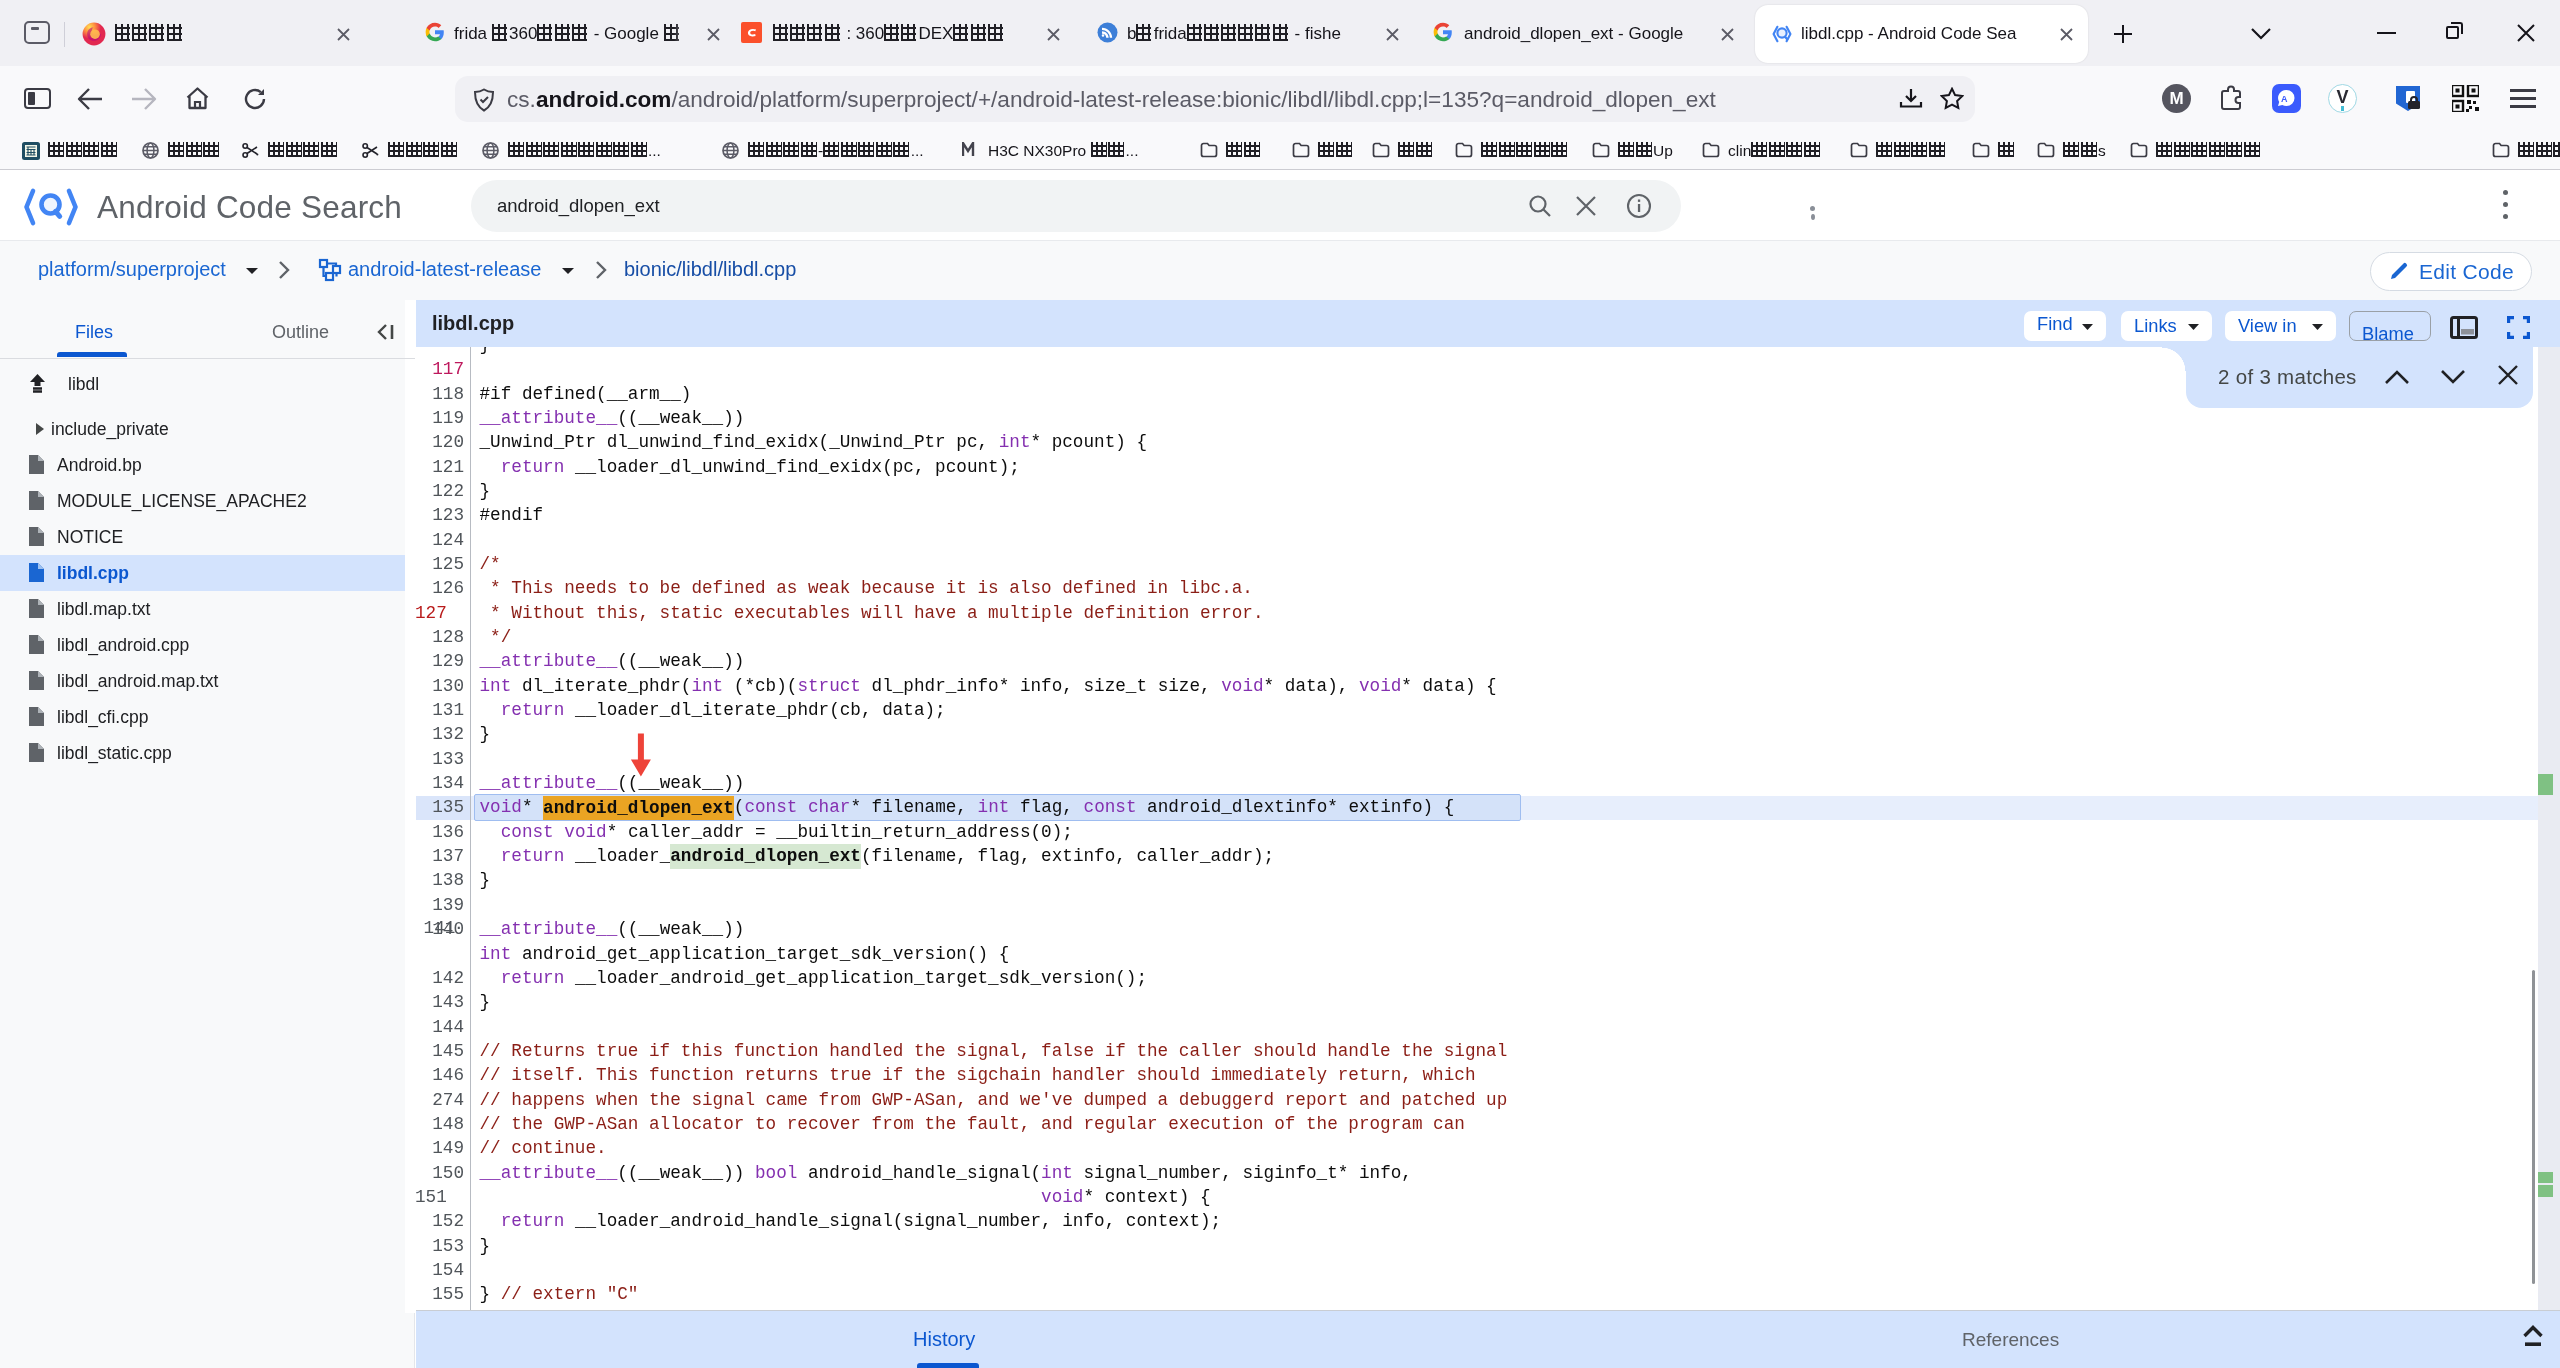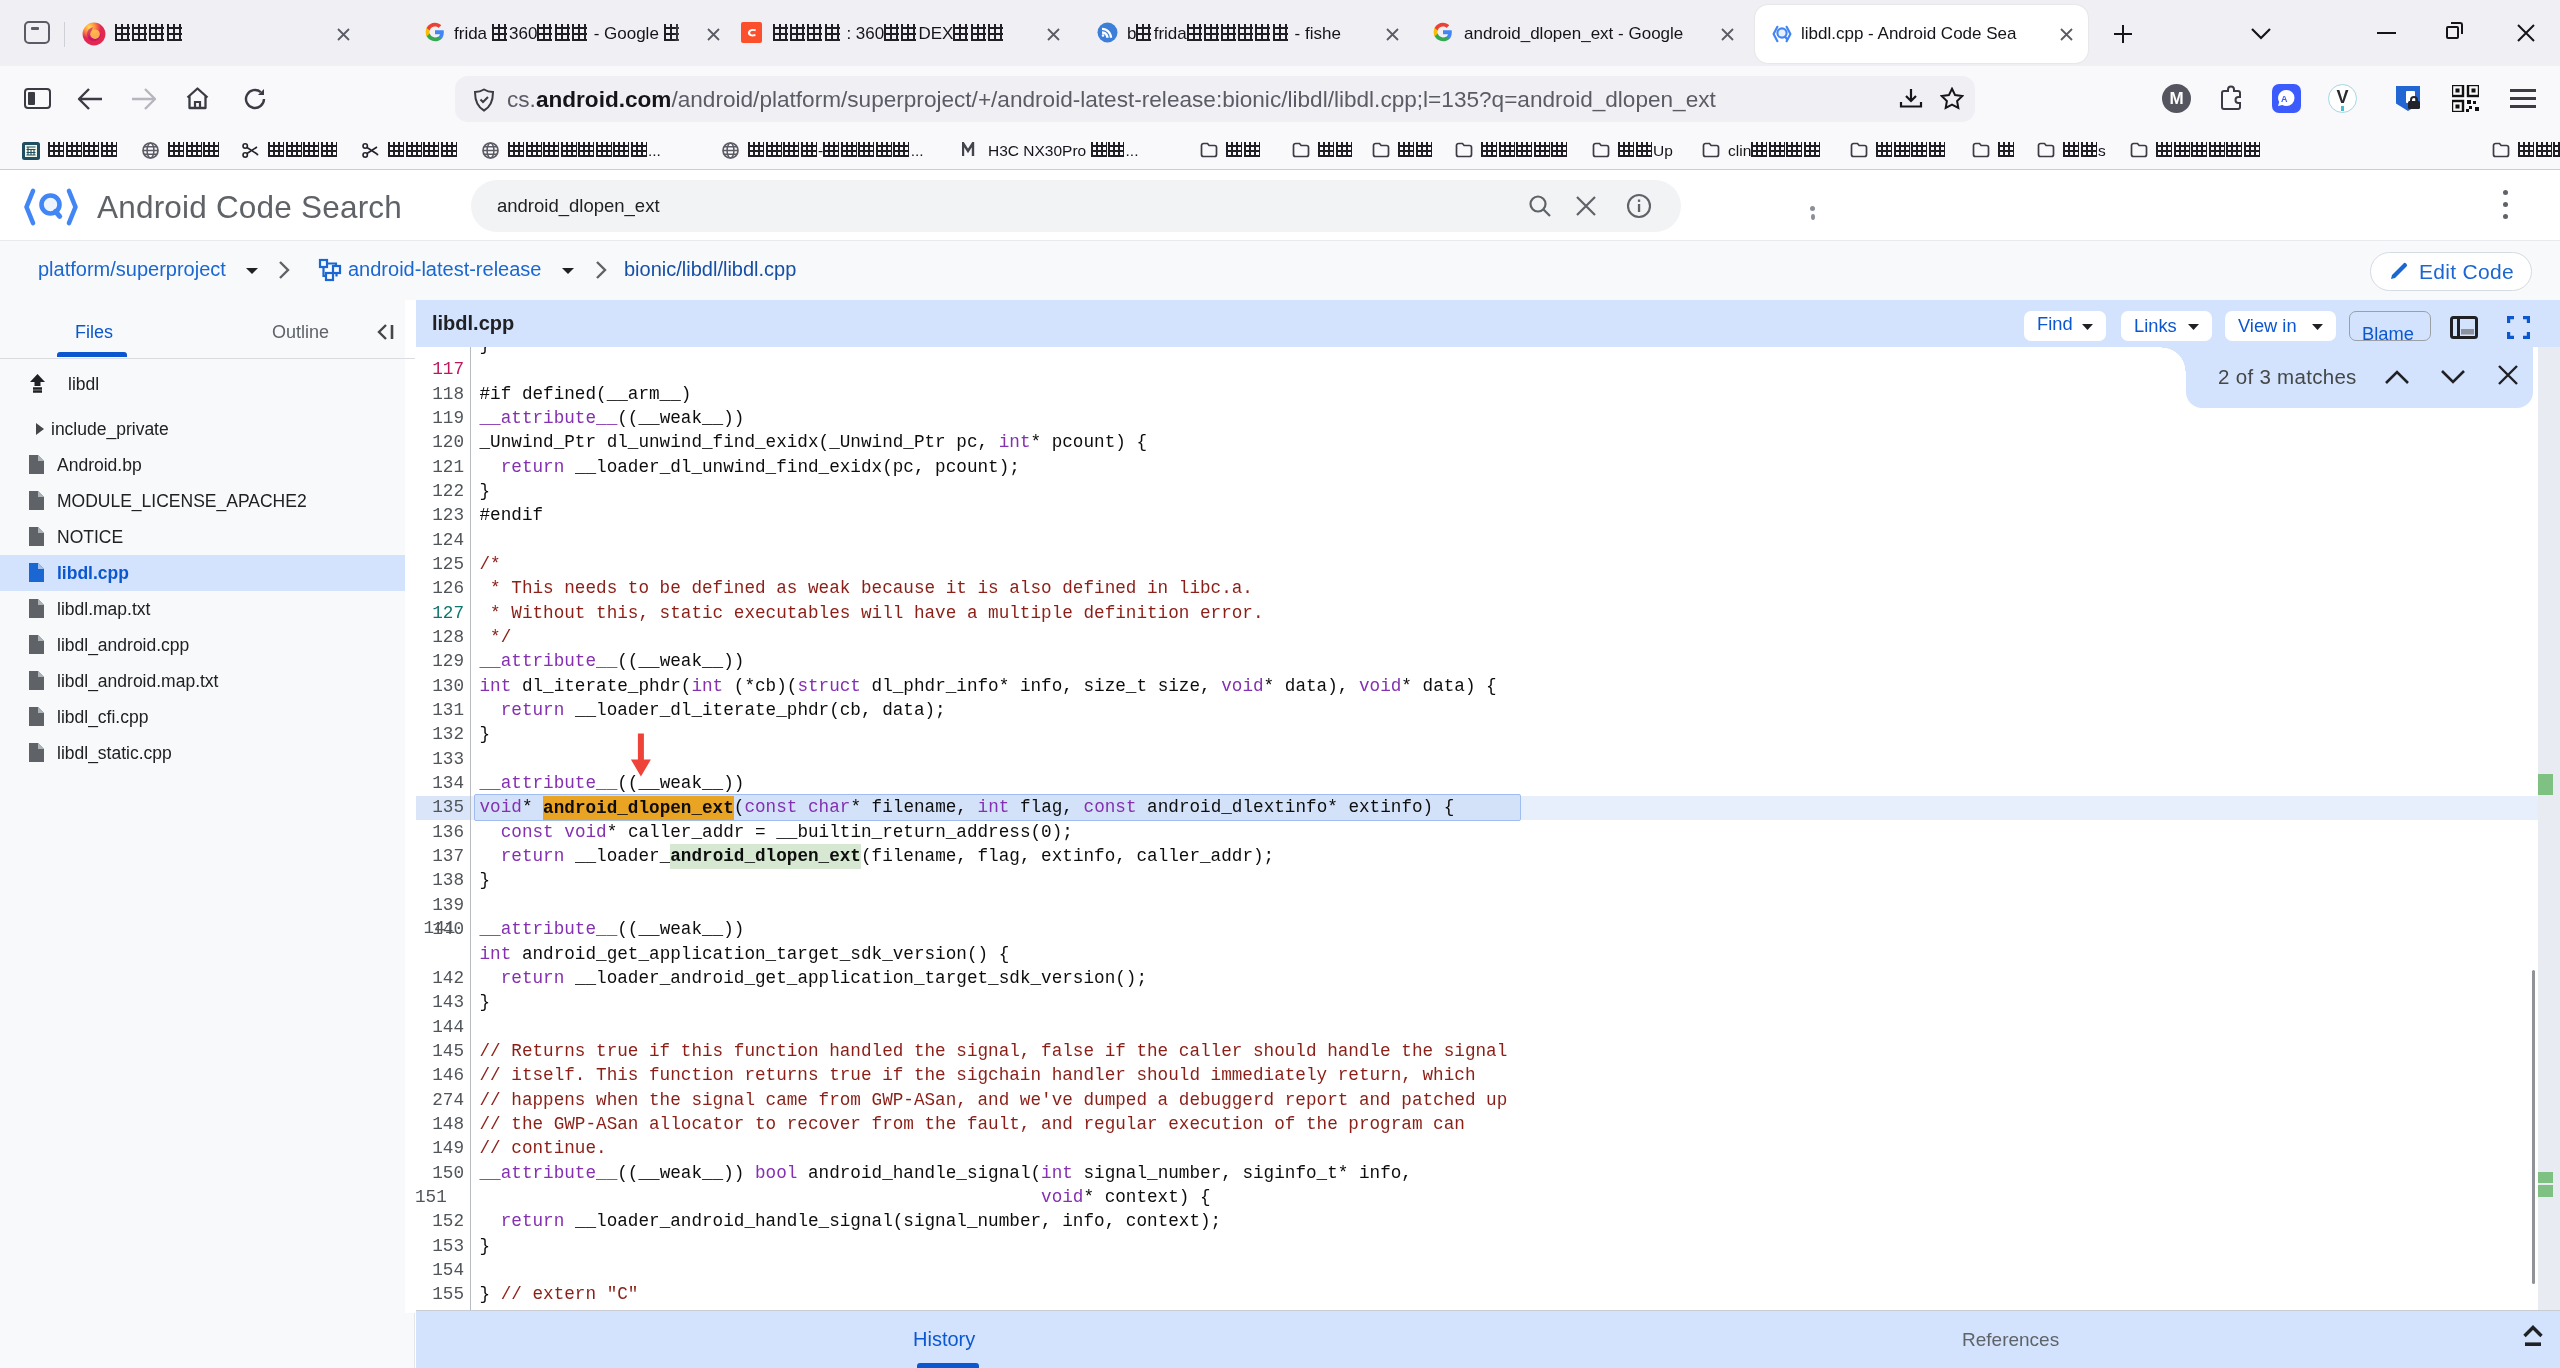--- a/index.html
+++ b/index.html
@@ -459,21 +459,21 @@
 <div class="a mono" style="left:415px;top:357.34px;width:49px;text-align:right;color:#be185d">117</div>
 <div class="a mono" style="left:415px;top:381.68px;width:49px;text-align:right;color:#50555a">118</div>
 <div class="a mono" style="left:415px;top:406.02px;width:49px;text-align:right;color:#50555a">119</div>
 <div class="a mono" style="left:415px;top:430.36px;width:49px;text-align:right;color:#50555a">120</div>
 <div class="a mono" style="left:415px;top:454.70px;width:49px;text-align:right;color:#50555a">121</div>
 <div class="a mono" style="left:415px;top:479.04px;width:49px;text-align:right;color:#50555a">122</div>
 <div class="a mono" style="left:415px;top:503.38px;width:49px;text-align:right;color:#50555a">123</div>
 <div class="a mono" style="left:415px;top:527.72px;width:49px;text-align:right;color:#50555a">124</div>
 <div class="a mono" style="left:415px;top:552.06px;width:49px;text-align:right;color:#50555a">125</div>
 <div class="a mono" style="left:415px;top:576.40px;width:49px;text-align:right;color:#50555a">126</div>
-<div class="a mono" style="left:415px;top:600.74px;width:49px;text-align:right;color:#0f766e">127</div>
+<div class="a mono" style="left:415px;top:600.74px;width:49px;color:#b91c1c">127</div>
 <div class="a mono" style="left:415px;top:625.08px;width:49px;text-align:right;color:#50555a">128</div>
 <div class="a mono" style="left:415px;top:649.42px;width:49px;text-align:right;color:#50555a">129</div>
 <div class="a mono" style="left:415px;top:673.76px;width:49px;text-align:right;color:#50555a">130</div>
 <div class="a mono" style="left:415px;top:698.10px;width:49px;text-align:right;color:#50555a">131</div>
 <div class="a mono" style="left:415px;top:722.44px;width:49px;text-align:right;color:#50555a">132</div>
 <div class="a mono" style="left:415px;top:746.78px;width:49px;text-align:right;color:#50555a">133</div>
 <div class="a mono" style="left:415px;top:771.12px;width:49px;text-align:right;color:#50555a">134</div>
 <div class="a mono" style="left:415px;top:795.46px;width:49px;text-align:right;color:#50555a">135</div>
 <div class="a mono" style="left:415px;top:819.80px;width:49px;text-align:right;color:#50555a">136</div>
 <div class="a mono" style="left:415px;top:844.14px;width:49px;text-align:right;color:#50555a">137</div>

